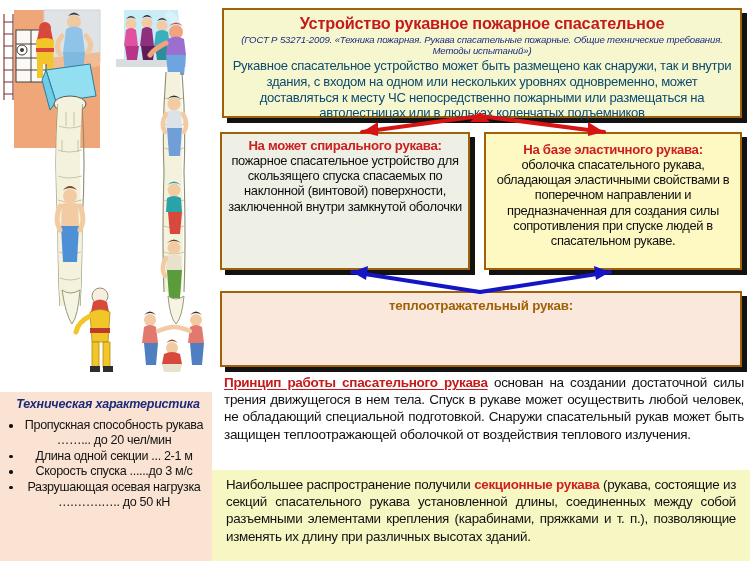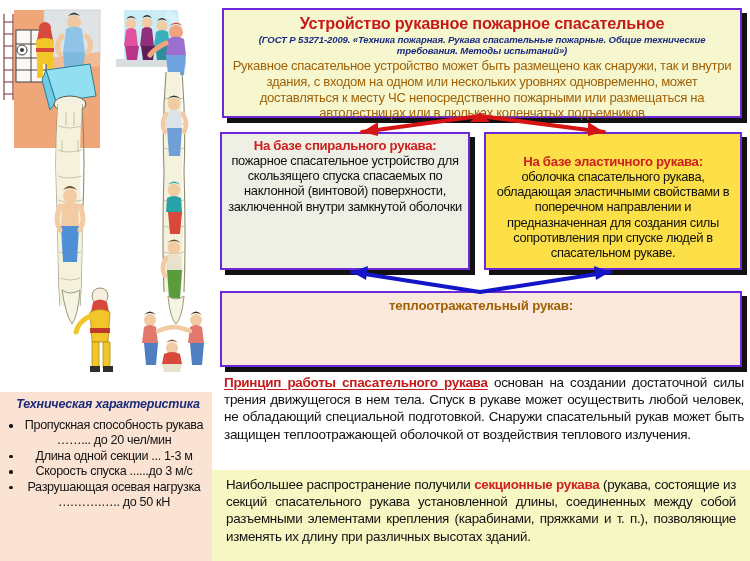--- a/index.html
+++ b/index.html
@@ -77,21 +77,21 @@
   #right-col {
     position: absolute;
     left: 212px; top: 0;
     width: 538px; height: 561px;
     background: #ffffff;
   }
 
   
   .box {
     position: absolute;
-    border: 2px solid #6d28d9;
+    border: 2px solid #a16207;
     box-shadow: 5px 5px 0 0 #121212;
     text-align: center;
   }
 
   
   #box-title {
     left: 10px; top: 8px;
     width: 520px; height: 110px;
     background: #f7f7cf;
     padding: 3px 5px 0 5px;
@@ -99,48 +99,48 @@
   #title-main {
     color: #c41a1a;
     font-weight: bold;
     font-size: 16.3px;
     line-height: 19px;
     letter-spacing: -0.2px;
     margin-top: 1px;
   }
   #title-gost {
     color: #1b2b82;
-    font-weight: bold;
+    font-weight: normal;
     font-style: italic;
     font-size: 9.6px;
     line-height: 11.2px;
     margin: 1px 6px 2px 6px;
     letter-spacing: -0.15px;
   }
   #title-body {
-    color: #a16207;
+    color: #0c4a6e;
     font-size: 13.1px;
     line-height: 15.6px;
     letter-spacing: -0.3px;
     margin: 1px 2px 0 2px;
   }
 
   
   #box-spiral {
     left: 8px; top: 132px;
     width: 250px; height: 138px;
     background: #eef0e6;
     padding: 4px 4px 0 4px;
   }
   
   #box-elastic {
     left: 272px; top: 132px;
     width: 258px; height: 138px;
-    background: #fde047;
-    padding: 20px 4px 0 4px;
+    background: #fef9c3;
+    padding: 8px 4px 0 4px;
   }
   .sub-head {
     color: #cc1f1f;
     font-weight: bold;
     font-size: 13.2px;
     line-height: 15px;
     letter-spacing: -0.3px;
   }
   .sub-body {
     color: #0f0f0f;
@@ -395,37 +395,37 @@
             <path d="M162 364 l20 0 l-2 8 -16 0z" fill="#e8e2cc"></path>
           </g>
         </g>
       </svg>
     </div>
 
     <div id="tech-panel">
       <div id="tech-title">Техническая характеристика</div>
       <ul id="tech-list">
         <li>Пропускная способность рукава ……... до 20 чел/мин</li>
-        <li>Длина одной секции ... 1-3 м</li>
+        <li>Длина одной секции ... 2-1 м</li>
         <li>Скорость спуска ......до 3 м/с</li>
         <li>Разрушающая осевая нагрузка ….…….….. до 50 кН</li>
       </ul>
     </div>
   </div>
 
   <div id="right-col">
 
     <div class="box" id="box-title">
       <div id="title-main">Устройство рукавное пожарное спасательное</div>
       <div id="title-gost">(ГОСТ Р 53271-2009. «Техника пожарная. Рукава спасательные пожарные. Общие технические требования. Методы испытаний»)</div>
       <div id="title-body">Рукавное спасательное устройство может быть размещено как снаружи, так и внутри здания, с входом на одном или нескольких уровнях одновременно, может доставляться к месту ЧС непосредственно пожарными или размещаться на автолестницах или в люльках коленчатых подъемников</div>
     </div>
 
     <div class="box" id="box-spiral">
-      <div class="sub-head">На базе спирального рукава:</div>
+      <div class="sub-head">На может спирального рукава:</div>
       <div class="sub-body">пожарное спасательное устройство для скользящего спуска спасаемых по наклонной (винтовой) поверхности, заключенной внутри замкнутой оболочки</div>
     </div>
 
     <div class="box" id="box-elastic">
       <div class="sub-head">На базе эластичного рукава:</div>
       <div class="sub-body">оболочка спасательного рукава, обладающая эластичными свойствами в поперечном направлении и предназначенная для создания силы сопротивления при спуске людей в спасательном рукаве.</div>
     </div>
 
     <div class="box" id="box-heat">
       <div id="heat-head">теплоотражательный рукав:</div>

